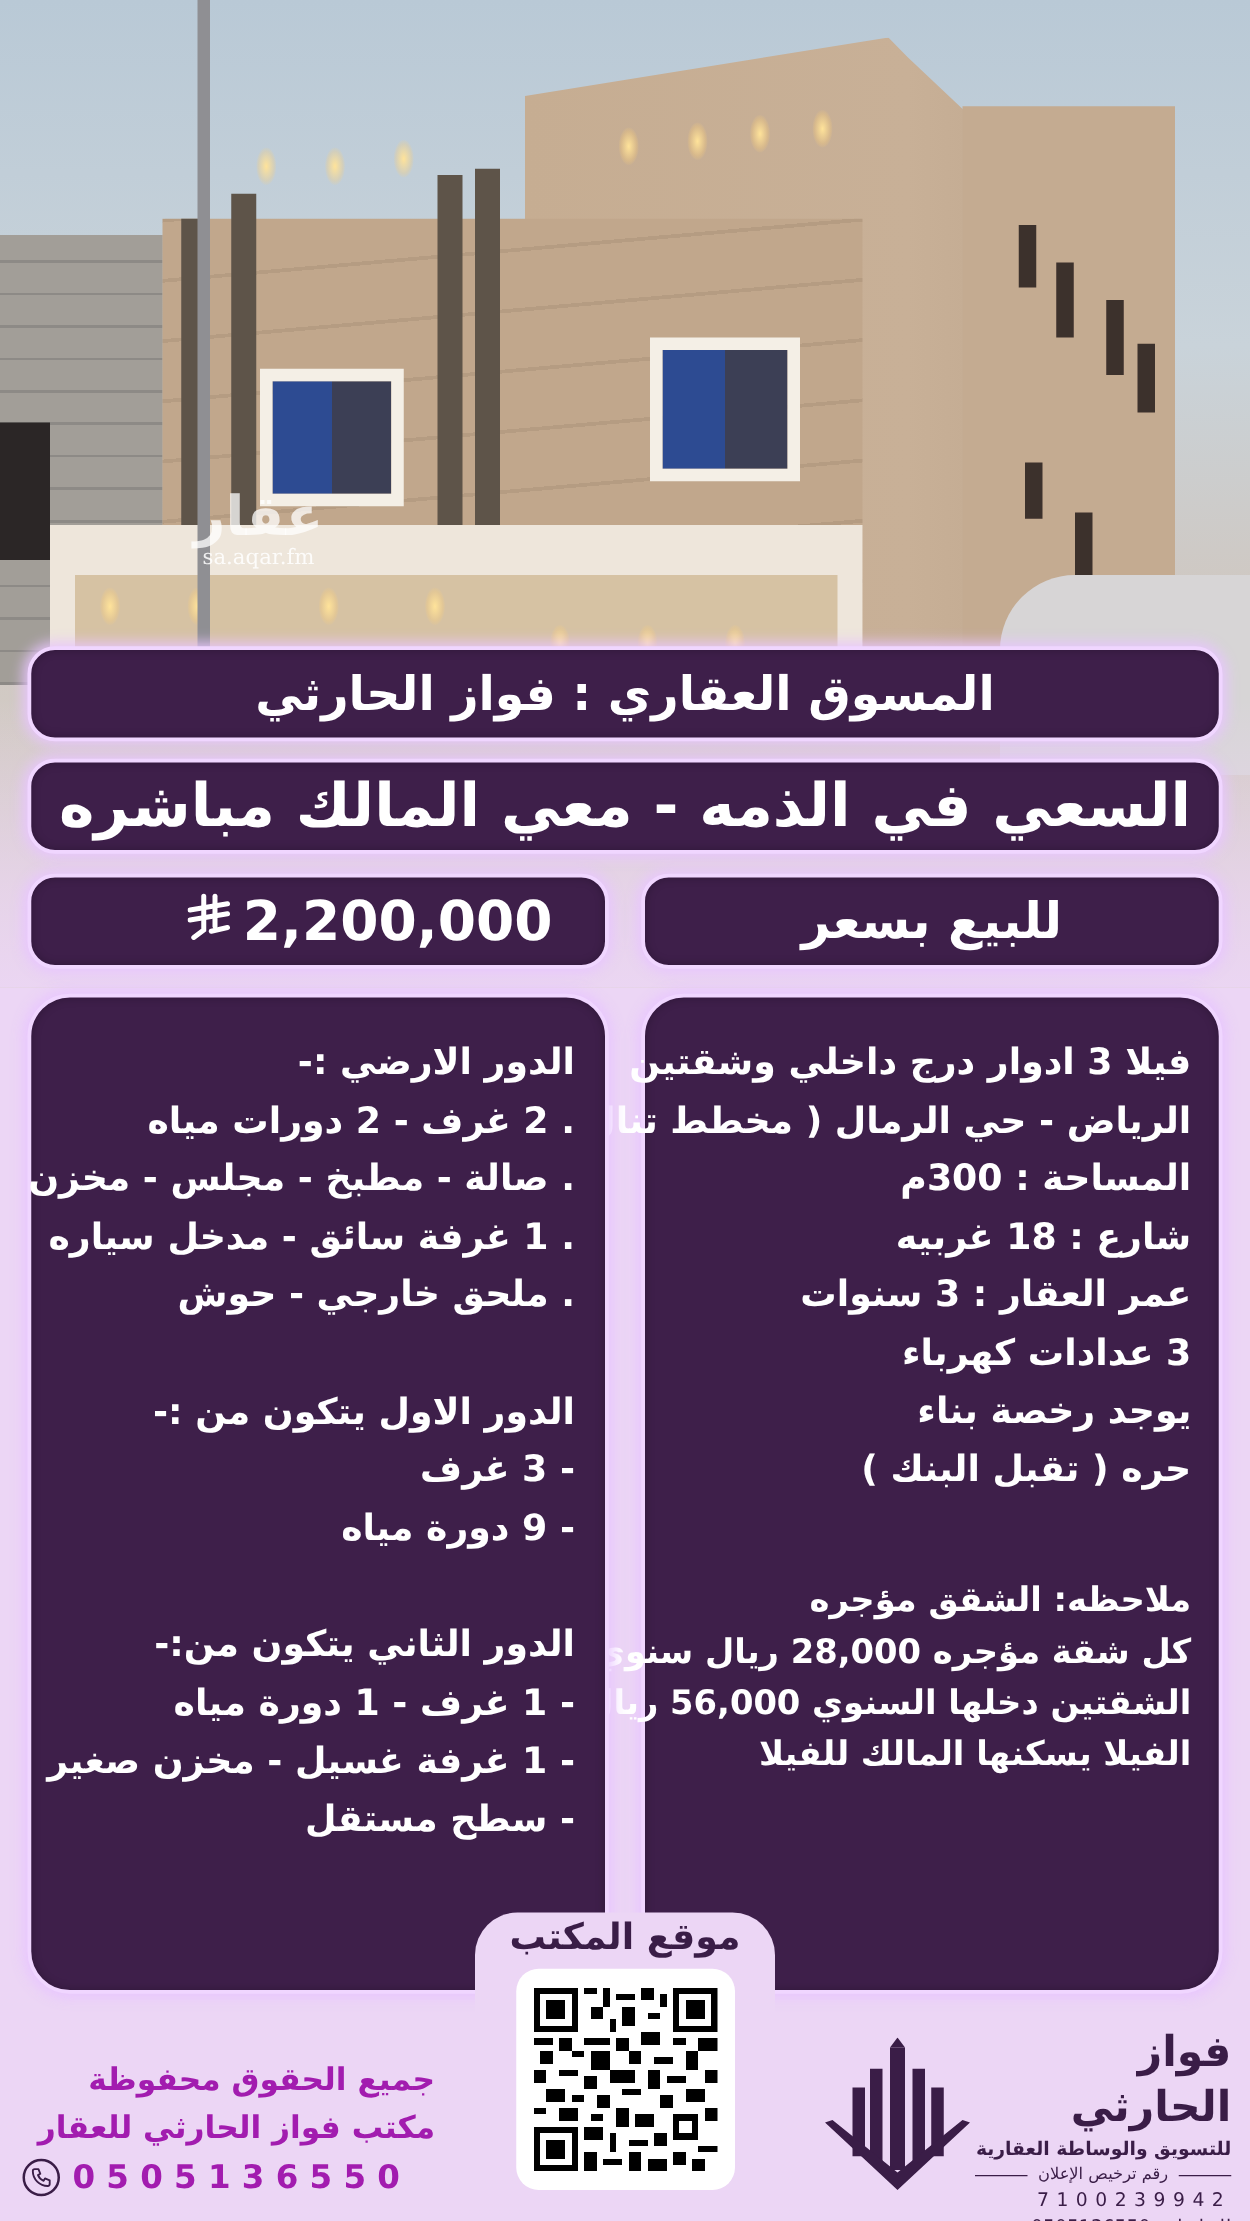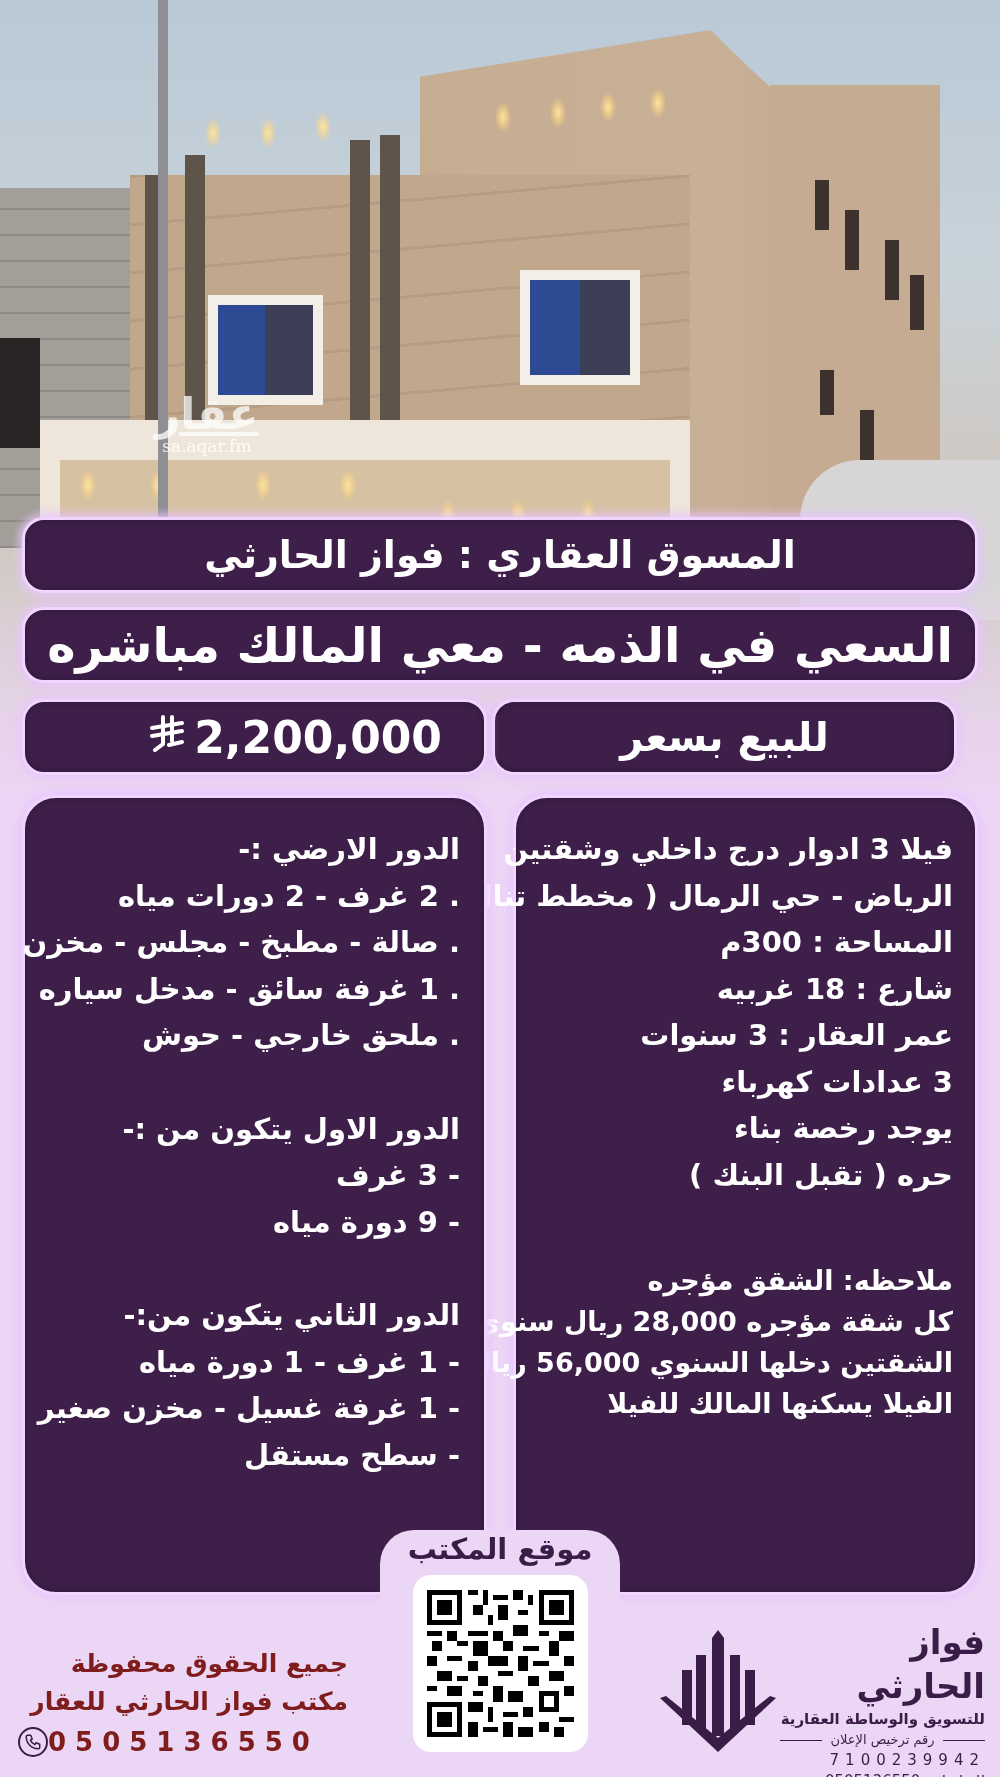--- a/index.html
+++ b/index.html
@@ -53,36 +53,36 @@
     position: absolute; left: 40px; top: 420px; width: 650px; height: 170px;
     background: #eee6db;
   }
   .ground-inner { position:absolute; left: 20px; top: 40px; width: 610px; height: 130px; background:#d6c2a3; }
   .pole { position:absolute; left: 158px; top: 0; width: 10px; height: 540px; background: #8f8f93; }
   .gate { position:absolute; right: 0; top: 460px; width: 200px; height: 160px; background:#d7d5d6; border-radius: 60px 0 0 0; }
   .watermark {
     position: absolute; left: 155px; top: 392px; color: rgba(255,255,255,0.85);
     text-align: center; line-height: 1;
   }
-  .watermark .logo { font-family: "DejaVu Sans", sans-serif; font-size: 44px; font-weight: bold; letter-spacing: 2px; color: rgba(255,255,255,0.75); text-decoration: underline; }
+  .watermark .logo { font-family: "DejaVu Sans", sans-serif; font-size: 44px; font-weight: bold; letter-spacing: 2px; color: rgba(255,255,255,0.75); }
   .watermark .url { font-family: "DejaVu Serif", serif; font-size: 17px; margin-top: 2px; }
 
   
   .panel {
     position: absolute;
     background: #3e1f4a;
     border: 3px solid #f0d6ff;
     box-shadow: 0 0 10px 3px rgba(232,196,255,0.9), inset 0 0 8px rgba(0,0,0,0.25);
     color: #ffffff;
     direction: rtl;
   }
   .bar { border-radius: 22px; display:flex; align-items:center; justify-content:center; font-weight:bold; }
   .bar-title { left: 22px; top: 517px; width: 956px; height: 76px; font-size: 38px; letter-spacing: 1px; }
   .bar-sub   { left: 22px; top: 607px; width: 956px; height: 76px; font-size: 48px; }
-  .bar-sale  { left: 492px; top: 699px; width: 465px; height: 76px; font-size: 40px; letter-spacing: 3px; }
+  .bar-sale  { left: 513px; top: 699px; width: 465px; height: 76px; font-size: 40px; letter-spacing: 3px; }
   .bar-price { left: 22px; top: 699px; width: 465px; height: 76px; font-size: 44px; direction: ltr; justify-content:flex-end; padding-right: 42px; }
   .bar-price .riyal { font-size: 38px; margin-right: 10px; font-weight: bold; }
 
   .card {
     border-radius: 34px;
     padding: 28px 22px 20px 22px;
     font-size: 29px; line-height: 46.5px; font-weight: bold;
   }
   .card-right { left: 513px; top: 795px; width: 465px; height: 800px; }
   .card-left  { left: 22px;  top: 795px; width: 465px; height: 800px; padding-right: 24px; }
@@ -102,25 +102,25 @@
   }
   .qr-box {
     position: absolute; left: 413px; top: 1575px; width: 175px; height: 177px;
     background: #ffffff; border-radius: 18px; padding: 14px;
   }
   .qr-box svg { width: 147px; height: 149px; display:block; }
 
   
   .rights {
     position: absolute; left: 18px; top: 1645px; width: 330px; direction: rtl; text-align: right;
-    color: #7f1d1d; font-weight: bold;
+    color: #a21caf; font-weight: bold;
   }
   .rights .l1 { font-size: 25px; letter-spacing: 2px; line-height: 38px; }
   .rights .l2 { font-size: 25px; letter-spacing: 1px; line-height: 38px; }
-  .rights .phone-row { direction: ltr; display:flex; align-items:flex-end; margin-top: 6px; }
+  .rights .phone-row { direction: ltr; display:flex; align-items:flex-end; gap: 10px; margin-top: 6px; }
   .rights .phone { font-size: 26px; letter-spacing: 9px; font-family: "DejaVu Sans", sans-serif; }
   .phone-icon { width: 30px; height: 30px; border: 2.5px solid #3a1d47; border-radius: 50%; display:flex; align-items:center; justify-content:center; }
 
   
   .brand {
     position: absolute; left: 660px; top: 1620px; width: 325px; height: 150px;
   }
   .brand-logo { position:absolute; left: 0; top: 10px; width: 118px; height: 125px; }
   .brand-text { position:absolute; right: 0; top: 0; width: 205px; direction: rtl; text-align: right; color:#3a1d47; }
   .brand-name { font-size: 34px; font-weight: bold; line-height: 44px; }

